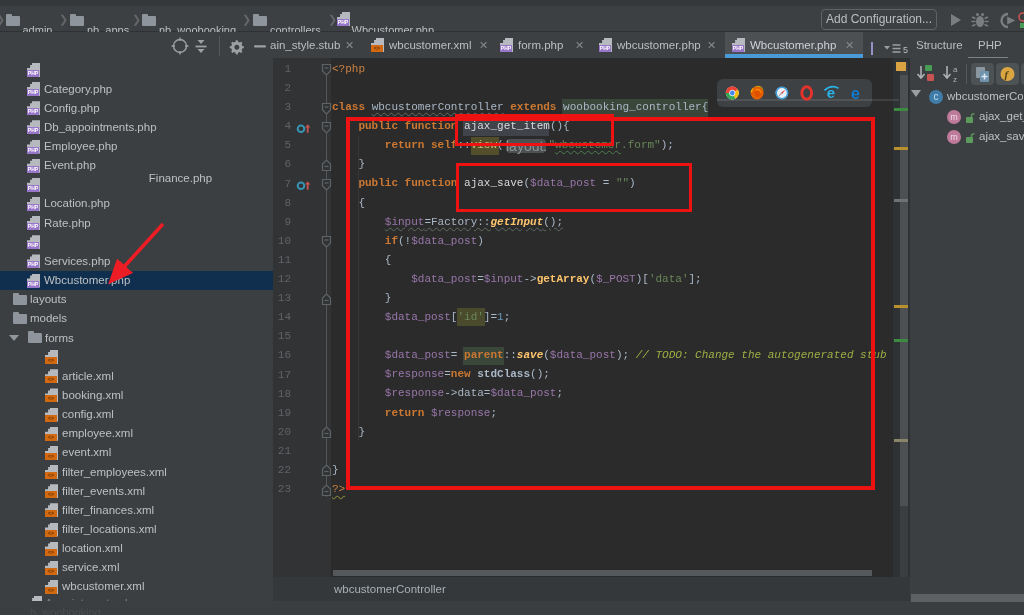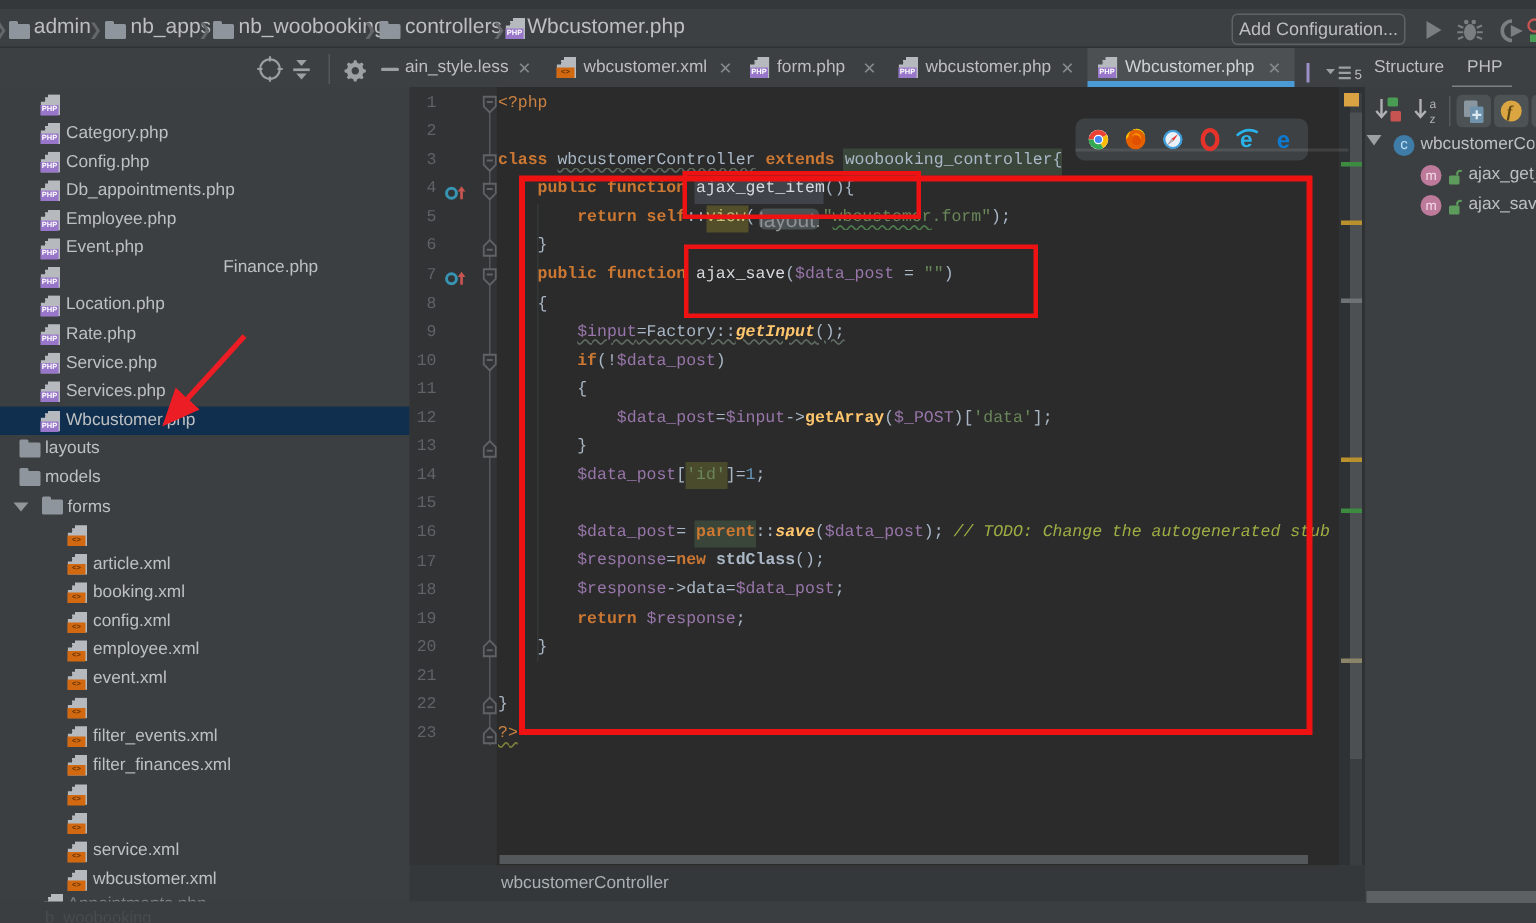--- a/index.html
+++ b/index.html
@@ -11,21 +11,21 @@
 .fi .pg:before { content:""; position:absolute; left:0px; top:0px; width:4px; height:4px; background:#7d8186; clip-path:polygon(0 0,4px 4px,0 4px); }
 .fi .bd { position:absolute; left:0; top:7px; width:12px; height:7px; color:#fff; font:bold 5px/7px "Liberation Sans",sans-serif; text-align:center; letter-spacing:0; }
 .fi.php .bd { background:#9876c9; }
 .fi.xml .bd { background:#d26911; color:#5a2d00; font-weight:bold; }
 
 .fold { position:absolute; width:14px; height:10px; background:#8e959c; border-radius:1px; }
 .fold:before { content:""; position:absolute; left:0; top:-2px; width:6px; height:3px; background:#8e959c; border-radius:1px 1px 0 0; }
 
 .trow { position:absolute; left:0; width:273px; height:19px; color:#bdc0c3; font-size:11.5px; line-height:19px; white-space:nowrap; }
 
-.bc { color:#bcbec0; font-size:14px; position:absolute; top:9px; }
+.bc { color:#bcbec0; font-size:11px; position:absolute; top:24px; }
 .sep { color:#63666a; font-size:11px; }
 
 .tabtxt { color:#bcbec0; font-size:11.5px; }
 .x { color:#868a8d; font-size:11px; }
 
 #chip { display:inline-block; width:44.8px; }
 pre#code { position:absolute; left:332px; top:59.9px; font:11px/19.1px "Liberation Mono",monospace; color:#a9b7c6; white-space:pre; }
 .k { color:#cc7832; font-weight:bold; }
 .v { color:#9876aa; }
 .s { color:#6a8759; }
@@ -92,21 +92,21 @@
         <path d="M33 13 l3.5 4 h-7 Z" transform="rotate(180 33 15)"></path>
         <path d="M29.5 17 h7 l-3.5 -4.2 Z" opacity="0"></path>
       </g>
   <rect x="51" y="0" width="1" height="20" fill="#55585a"></rect>
   <g fill="#9da0a2">
         <path d="M68 4.2 l1.6 0 .5 1.6 1.6.7 1.5-.8 1.2 1.2-.8 1.5.7 1.6 1.6.5 0 1.6-1.6.5-.7 1.6.8 1.5-1.2 1.2-1.5-.8-1.6.7-.5 1.6-1.6 0-.5-1.6-1.6-.7-1.5.8-1.2-1.2.8-1.5-.7-1.6-1.6-.5 0-1.6 1.6-.5.7-1.6-.8-1.5 1.2-1.2 1.5.8 1.6-.7 Z M68.8 8.7 a2.5 2.5 0 1 0 .1 0 Z" fill-rule="evenodd"></path>
       </g>
   <rect x="86" y="9.2" width="12" height="2.2" rx="1" fill="#9da0a2"></rect>
 </svg>
 
-<div class="abs tabtxt" style="left:270px;top:39px;">ain_style.less</div>
+<div class="abs tabtxt" style="left:270px;top:39px;">ain_style.stub</div>
 <div class="abs x" style="left:345px;top:39px;">✕</div>
 <div class="fi xml" style="left:371px;top:38px;">
       <div class="pg"></div>
       <div class="bd">&lt;&gt;</div>
     </div>
 <div class="abs tabtxt" style="left:389px;top:39px;">wbcustomer.xml</div>
 <div class="abs x" style="left:479px;top:39px;">✕</div>
 <div class="fi php" style="left:500px;top:38px;">
       <div class="pg"></div>
       <div class="bd">PHP</div>
@@ -182,21 +182,20 @@
 <div class="trow" style="top:194.4px;left:44px;">Location.php</div>
 <div class="fi php" style="left:27px;top:216.1px;">
       <div class="pg"></div>
       <div class="bd">PHP</div>
     </div>
 <div class="trow" style="top:213.6px;left:44px;">Rate.php</div>
 <div class="fi php" style="left:27px;top:235.2px;">
       <div class="pg"></div>
       <div class="bd">PHP</div>
     </div>
-<div class="trow" style="top:232.8px;left:44px;">Service.php</div>
 <div class="fi php" style="left:27px;top:254.4px;">
       <div class="pg"></div>
       <div class="bd">PHP</div>
     </div>
 <div class="trow" style="top:251.9px;left:44px;">Services.php</div>
 <div class="fi php" style="left:27px;top:273.5px;">
       <div class="pg"></div>
       <div class="bd">PHP</div>
     </div>
 <div class="trow" style="top:271.0px;left:44px;">Wbcustomer.php</div>
@@ -233,38 +232,41 @@
 <div class="trow" style="top:424.2px;left:62px;">employee.xml</div>
 <div class="fi xml" style="left:45px;top:445.9px;">
       <div class="pg"></div>
       <div class="bd">&lt;&gt;</div>
     </div>
 <div class="trow" style="top:443.4px;left:62px;">event.xml</div>
 <div class="fi xml" style="left:45px;top:465.0px;">
       <div class="pg"></div>
       <div class="bd">&lt;&gt;</div>
     </div>
+<div class="trow" style="top:462.5px;left:62px;">filter_employees.xml</div>
 <div class="fi xml" style="left:45px;top:484.2px;">
       <div class="pg"></div>
       <div class="bd">&lt;&gt;</div>
     </div>
 <div class="trow" style="top:481.7px;left:62px;">filter_events.xml</div>
 <div class="fi xml" style="left:45px;top:503.3px;">
       <div class="pg"></div>
       <div class="bd">&lt;&gt;</div>
     </div>
 <div class="trow" style="top:500.8px;left:62px;">filter_finances.xml</div>
 <div class="fi xml" style="left:45px;top:522.5px;">
       <div class="pg"></div>
       <div class="bd">&lt;&gt;</div>
     </div>
+<div class="trow" style="top:520.0px;left:62px;">filter_locations.xml</div>
 <div class="fi xml" style="left:45px;top:541.6px;">
       <div class="pg"></div>
       <div class="bd">&lt;&gt;</div>
     </div>
+<div class="trow" style="top:539.1px;left:62px;">location.xml</div>
 <div class="fi xml" style="left:45px;top:560.8px;">
       <div class="pg"></div>
       <div class="bd">&lt;&gt;</div>
     </div>
 <div class="trow" style="top:558.3px;left:62px;">service.xml</div>
 <div class="fi xml" style="left:45px;top:579.9px;">
       <div class="pg"></div>
       <div class="bd">&lt;&gt;</div>
     </div>
 <div class="trow" style="top:577.4px;left:62px;">wbcustomer.xml</div>

